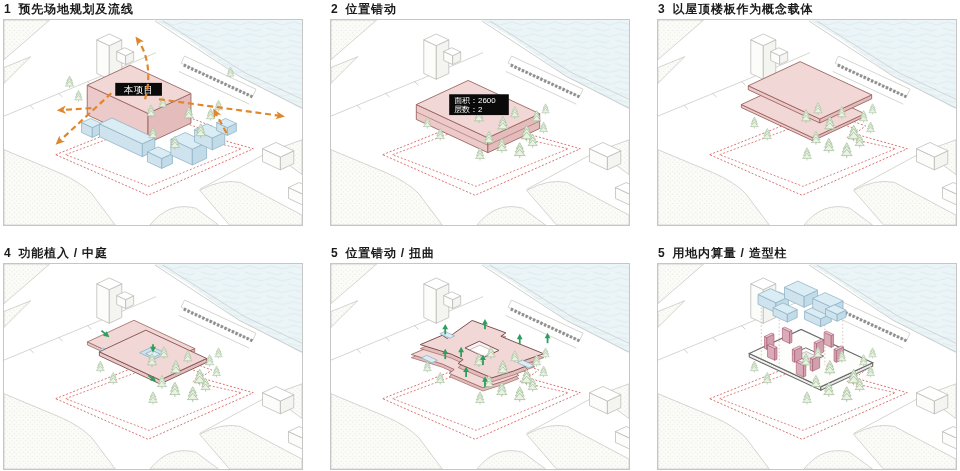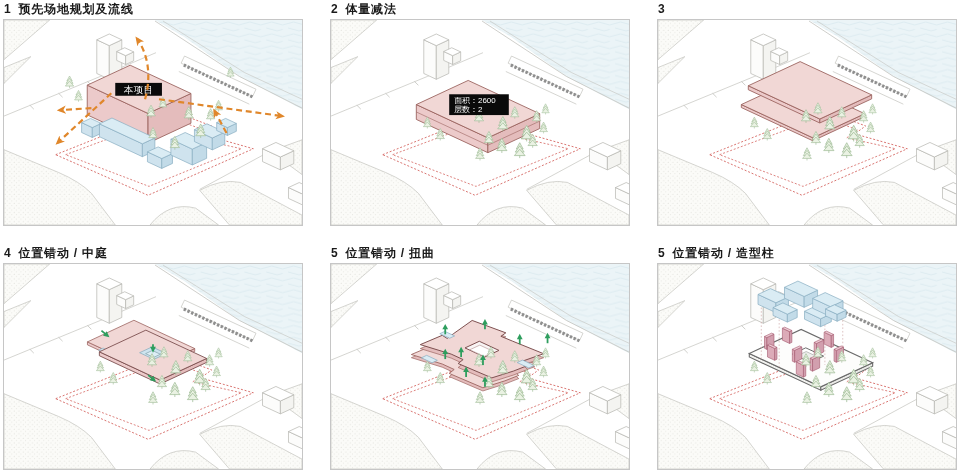--- a/index.html
+++ b/index.html
@@ -154,21 +154,21 @@
           <path d="M88,89 L56,91" marker-end="url(#oh)"></path>
           <path d="M156,80 L280,97" marker-end="url(#oh)"></path>
           <path d="M224,114 L212,92" marker-end="url(#oh)"></path>
         </g>
       </svg>
   </article>
 
   <article class="panel">
     <header class="panel-title">
       <span class="num">2</span>
-      <span>体量减法</span>
+      <span>位置错动</span>
     </header>
     <svg class="canvas" viewBox="0 0 300 207" preserveAspectRatio="none">
         <g>
           <path d="M0,0 L46,0 L0,40 Z" fill="url(#stip)" stroke="#c2c2bd" stroke-width="0.7"></path>
           <path d="M0,48 L27,37 L0,64 Z" fill="url(#stip)" stroke="#c2c2bd" stroke-width="0.7"></path>
           <path d="M0,131 L55,154 Q76,163 88,175 L112,207 L0,207 Z" fill="url(#stip)" stroke="#c2c2bd" stroke-width="0.7"></path>
           <path d="M147,207 Q166,183 193,190 L216,207 Z" fill="url(#stip)" stroke="#c2c2bd" stroke-width="0.7"></path>
           <path d="M227,207 L197,172 Q219,160 238,164 L300,197 L300,207 Z" fill="url(#stip)" stroke="#c2c2bd" stroke-width="0.7"></path>
           <path d="M300,121 L267,133 Q283,143 300,156 Z" fill="url(#stip)" stroke="#c2c2bd" stroke-width="0.7"></path>
           <path d="M0,97 L97,57 L153,33" fill="none" stroke="#c2c2bd" stroke-width="0.7"></path>
@@ -233,20 +233,21 @@
           <rect x="119" y="75" width="60" height="21" fill="#0a0a0a"></rect>
           <text x="124" y="83.5" font-size="8" fill="#ffffff">面积：2600</text>
           <text x="124" y="92.5" font-size="8" fill="#ffffff">层数：2</text>
         </g>
       </svg>
   </article>
 
   <article class="panel">
     <header class="panel-title">
       <span class="num">3</span>
+      <span>以屋顶楼板作为概念载体</span>
     </header>
     <svg class="canvas" viewBox="0 0 300 207" preserveAspectRatio="none">
         <g>
           <path d="M0,0 L46,0 L0,40 Z" fill="url(#stip)" stroke="#c2c2bd" stroke-width="0.7"></path>
           <path d="M0,48 L27,37 L0,64 Z" fill="url(#stip)" stroke="#c2c2bd" stroke-width="0.7"></path>
           <path d="M0,131 L55,154 Q76,163 88,175 L112,207 L0,207 Z" fill="url(#stip)" stroke="#c2c2bd" stroke-width="0.7"></path>
           <path d="M147,207 Q166,183 193,190 L216,207 Z" fill="url(#stip)" stroke="#c2c2bd" stroke-width="0.7"></path>
           <path d="M227,207 L197,172 Q219,160 238,164 L300,197 L300,207 Z" fill="url(#stip)" stroke="#c2c2bd" stroke-width="0.7"></path>
           <path d="M300,121 L267,133 Q283,143 300,156 Z" fill="url(#stip)" stroke="#c2c2bd" stroke-width="0.7"></path>
           <path d="M0,97 L97,57 L153,33" fill="none" stroke="#c2c2bd" stroke-width="0.7"></path>
@@ -308,21 +309,21 @@
           <use href="#tree" transform="translate(214,112) scale(0.85)"></use>
           <use href="#tree" transform="translate(110,119) scale(0.9)"></use>
           <use href="#tree" transform="translate(97,107) scale(0.85)"></use>
         </g>
       </svg>
   </article>
 
   <article class="panel">
     <header class="panel-title">
       <span class="num">4</span>
-      <span>位置错动 / 中庭</span>
+      <span>功能植入 / 中庭</span>
     </header>
     <svg class="canvas" viewBox="0 0 300 207" preserveAspectRatio="none">
         <g>
           <path d="M0,0 L46,0 L0,40 Z" fill="url(#stip)" stroke="#c2c2bd" stroke-width="0.7"></path>
           <path d="M0,48 L27,37 L0,64 Z" fill="url(#stip)" stroke="#c2c2bd" stroke-width="0.7"></path>
           <path d="M0,131 L55,154 Q76,163 88,175 L112,207 L0,207 Z" fill="url(#stip)" stroke="#c2c2bd" stroke-width="0.7"></path>
           <path d="M147,207 Q166,183 193,190 L216,207 Z" fill="url(#stip)" stroke="#c2c2bd" stroke-width="0.7"></path>
           <path d="M227,207 L197,172 Q219,160 238,164 L300,197 L300,207 Z" fill="url(#stip)" stroke="#c2c2bd" stroke-width="0.7"></path>
           <path d="M300,121 L267,133 Q283,143 300,156 Z" fill="url(#stip)" stroke="#c2c2bd" stroke-width="0.7"></path>
           <path d="M0,97 L97,57 L153,33" fill="none" stroke="#c2c2bd" stroke-width="0.7"></path>
@@ -506,21 +507,21 @@
           <path d="M133.1,109 L138.9,109 L136,103.5 Z" fill="#2e9e5e"></path>
           <line x1="155" y1="124" x2="155" y2="118.5" stroke="#2e9e5e" stroke-width="1.8"></line>
           <path d="M152.1,119 L157.9,119 L155,113.5 Z" fill="#2e9e5e"></path>
         </g>
       </svg>
   </article>
 
   <article class="panel">
     <header class="panel-title">
       <span class="num">5</span>
-      <span>位置错动 / 造型柱</span>
+      <span>用地内算量 / 造型柱</span>
     </header>
     <svg class="canvas" viewBox="0 0 300 207" preserveAspectRatio="none">
         <g>
           <path d="M0,0 L46,0 L0,40 Z" fill="url(#stip)" stroke="#c2c2bd" stroke-width="0.7"></path>
           <path d="M0,48 L27,37 L0,64 Z" fill="url(#stip)" stroke="#c2c2bd" stroke-width="0.7"></path>
           <path d="M0,131 L55,154 Q76,163 88,175 L112,207 L0,207 Z" fill="url(#stip)" stroke="#c2c2bd" stroke-width="0.7"></path>
           <path d="M147,207 Q166,183 193,190 L216,207 Z" fill="url(#stip)" stroke="#c2c2bd" stroke-width="0.7"></path>
           <path d="M227,207 L197,172 Q219,160 238,164 L300,197 L300,207 Z" fill="url(#stip)" stroke="#c2c2bd" stroke-width="0.7"></path>
           <path d="M300,121 L267,133 Q283,143 300,156 Z" fill="url(#stip)" stroke="#c2c2bd" stroke-width="0.7"></path>
           <path d="M0,97 L97,57 L153,33" fill="none" stroke="#c2c2bd" stroke-width="0.7"></path>

